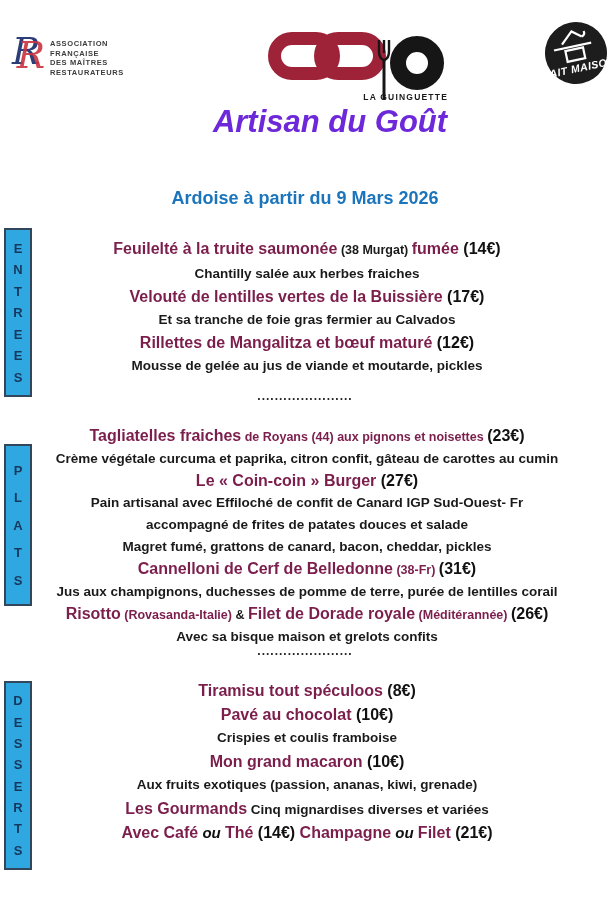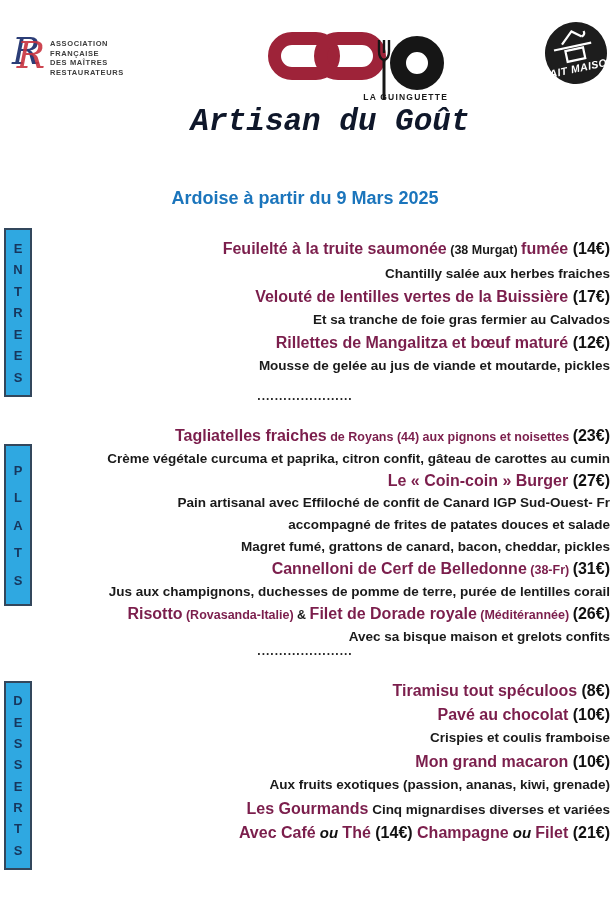--- a/index.html
+++ b/index.html
@@ -16,40 +16,40 @@
   .ring{position:absolute;box-sizing:border-box;border:13px solid #9e2339;border-radius:24px;
         width:72px;height:48px;top:2px;background:transparent;}
   .ring.r1{left:0;}
   .ring.r2{left:46px;}
   .o-ring{position:absolute;box-sizing:border-box;left:122px;top:6px;width:54px;height:54px;
           border:16px solid #161616;border-radius:50%;}
   .fork{position:absolute;left:108px;top:8px;}
   .guinguette{position:absolute;right:2px;top:62px;font-size:8.5px;font-weight:700;
               letter-spacing:1.2px;color:#1a1a1a;text-transform:uppercase;white-space:nowrap;}
   .tagline{position:absolute;left:180px;top:104px;width:300px;text-align:center;
-           font-family:Liberation Mono, monospace;font-style:italic;font-weight:600;
-           font-size:31px;color:#0f172a;}
+           font-family:Liberation Sans, sans-serif;font-style:italic;font-weight:600;
+           font-size:31px;color:#6d28d9;}
 
   .stamp{position:absolute;left:543px;top:20px;transform:rotate(-12deg);}
 
   
   .page-title{position:absolute;left:0;top:188px;width:100%;text-align:center;
               color:#1b75bc;font-size:18px;font-weight:700;}
 
   
   .tab{position:absolute;left:4px;width:28px;box-sizing:border-box;background:#2fa8e1;
        border:2px solid #33475c;display:flex;flex-direction:column;align-items:center;
        justify-content:space-evenly;padding:3px 0;}
   .tab-entrees{top:228px;height:169px;}
   .tab-plats{top:444px;height:162px;}
   .tab-desserts{top:681px;height:189px;}
   .tab-letter{font-size:13px;font-weight:700;color:#17375e;line-height:1;}
 
   
-  .content{position:absolute;left:40px;width:570px;text-align:right;}
+  .content{position:absolute;left:22px;width:570px;text-align:center;}
   .content-entrees{top:237px;}
   .content-plats{top:425px;}
   .content-desserts{top:679px;}
   .content-entrees .line{line-height:23px;}
   .content-plats .line{line-height:22px;}
   .content-desserts .line{line-height:23.5px;}
 
   .line{white-space:nowrap;}
   .line.desc{font-size:13.5px;font-weight:600;color:#1a1a1a;}
   .seg-t{color:#7b1e4c;font-weight:700;font-size:16px;}
@@ -99,21 +99,21 @@
     <circle cx="33" cy="33" r="31" fill="#1d1d1d"></circle>
     <g stroke="#ffffff" stroke-width="2.2" fill="none">
       <polyline points="21,22 33,11 42,18"></polyline>
       <path d="M42,18 q4,-1 3,-5"></path>
       <line x1="12" y1="26" x2="50" y2="26"></line>
       <rect x="23" y="29" width="18" height="11"></rect>
     </g>
     <text x="33" y="52" text-anchor="middle" fill="#ffffff" font-family="Liberation Sans, sans-serif" font-size="10.5" font-weight="bold" font-style="italic" letter-spacing="0.5">FAIT MAISON</text>
   </svg>
 
-  <div class="page-title">Ardoise à partir du 9 Mars 2025</div>
+  <div class="page-title">Ardoise à partir du 9 Mars 2026</div>
 
   <div class="tab tab-entrees">
       <span class="tab-letter">E</span>
       <span class="tab-letter">N</span>
       <span class="tab-letter">T</span>
       <span class="tab-letter">R</span>
       <span class="tab-letter">E</span>
       <span class="tab-letter">E</span>
       <span class="tab-letter">S</span>
     </div>

